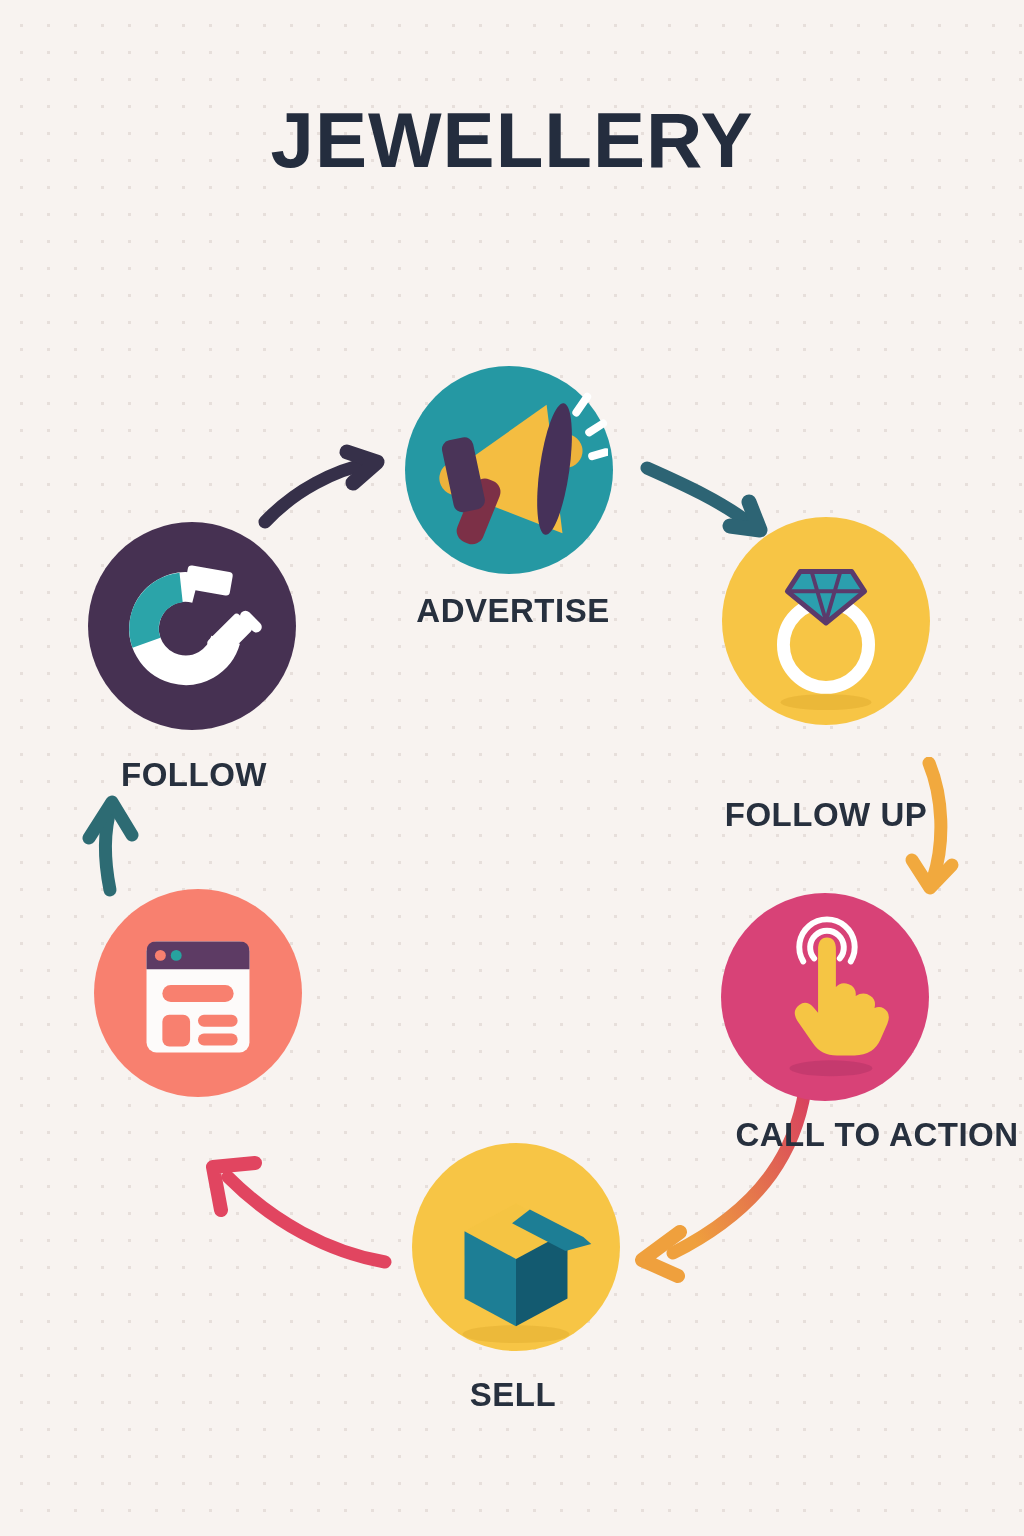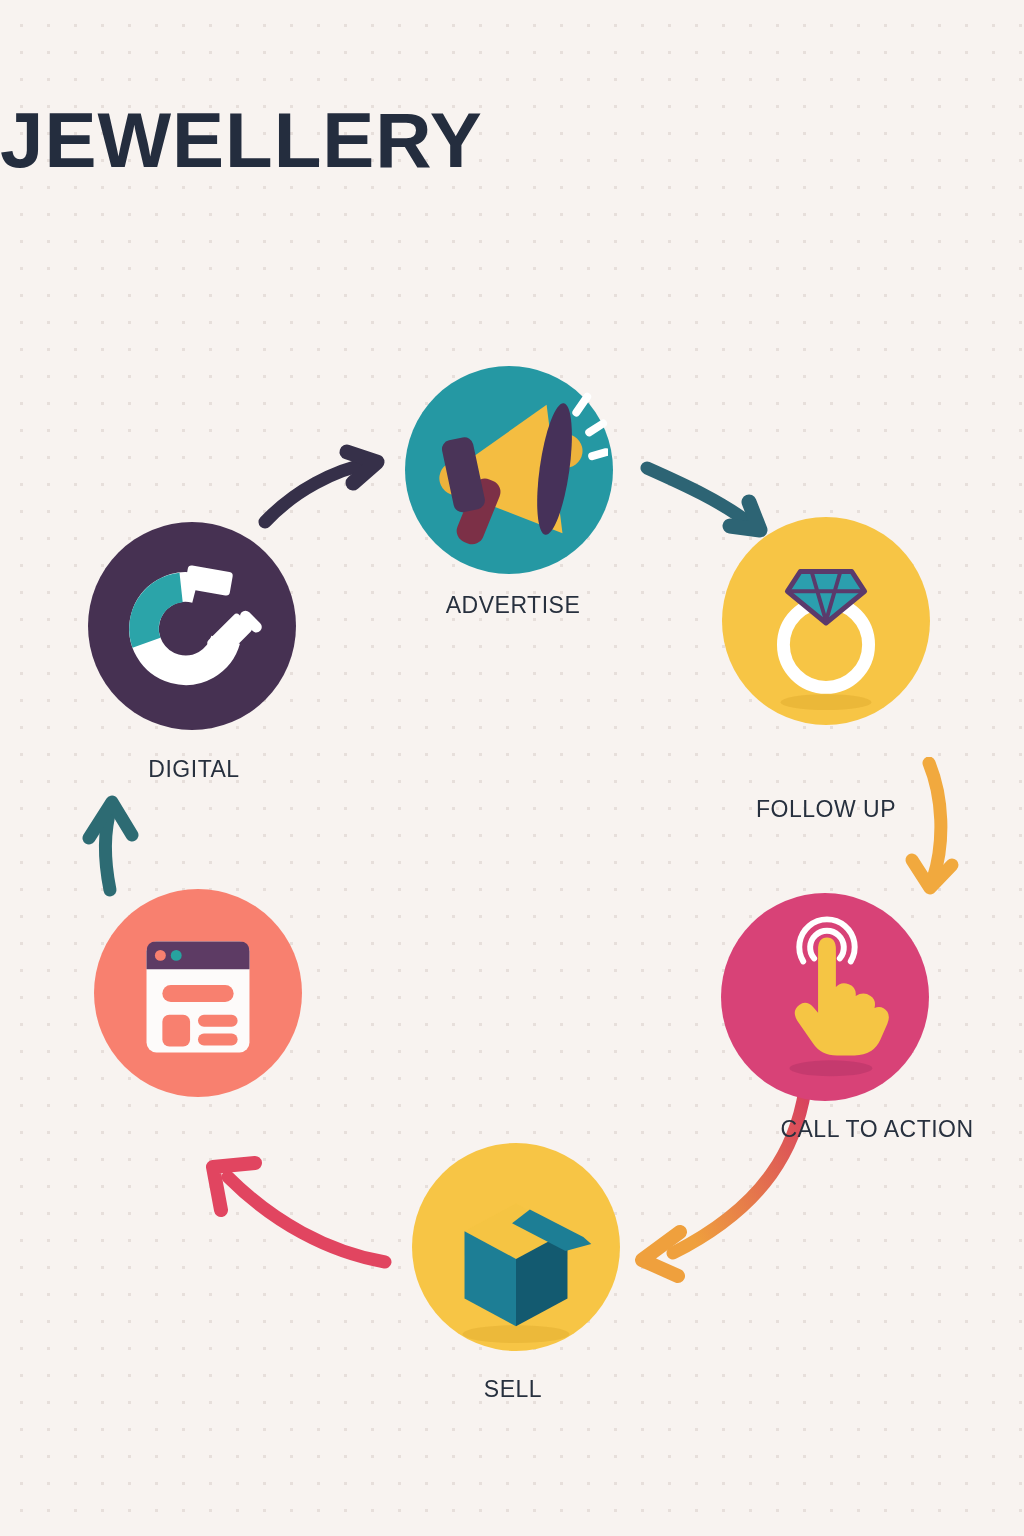--- a/index.html
+++ b/index.html
@@ -5,32 +5,32 @@
   html,body{margin:0;padding:0;}
   .poster{
     position:relative; width:1024px; height:1536px; overflow:hidden;
     background-color:#f8f3f0;
     background-image:radial-gradient(circle, #e7dfdb 1.6px, transparent 1.7px);
     background-size:27px 27px; background-position:8px 12px;
     font-family:"Liberation Sans", sans-serif;
   }
   .title{
     position:absolute; left:0; top:96px; width:100%;
-    color:#242d3e; font-weight:700;
+    text-align:center; color:#242d3e; font-weight:700;
     font-size:78px; line-height:88px; letter-spacing:1px;
   }
   .node{ position:absolute; }
   .circle{
     width:208px; height:208px; border-radius:50%;
     display:flex; align-items:center; justify-content:center;
   }
   .circle svg{ width:198px; height:198px; }
   .node-label{
     position:absolute; transform:translateX(-50%);
-    color:#27303e; font-weight:400; font-size:23px; letter-spacing:.5px;
+    color:#27303e; font-weight:700; font-size:33px; letter-spacing:.5px;
     white-space:nowrap;
   }
   .arrow{ position:absolute; }
 </style>
 </head>
 <body>
 
 <div class="poster">
 
   <div class="title">
@@ -163,15 +163,15 @@
           </g>
         <line x1="154" y1="90" x2="165" y2="101" stroke="#ffffff" stroke-width="11" stroke-linecap="round"></line>
       </svg>
     </div>
   </div>
 
   <div class="node-label" style="left:513px;top:592px">ADVERTISE</div>
   <div class="node-label" style="left:826px;top:796px">FOLLOW UP</div>
   <div class="node-label" style="left:877px;top:1116px">CALL TO ACTION</div>
   <div class="node-label" style="left:513px;top:1376px">SELL</div>
-  <div class="node-label" style="left:194px;top:756px">DIGITAL</div>
+  <div class="node-label" style="left:194px;top:756px">FOLLOW</div>
 
 </div>
 
 </body></html>

